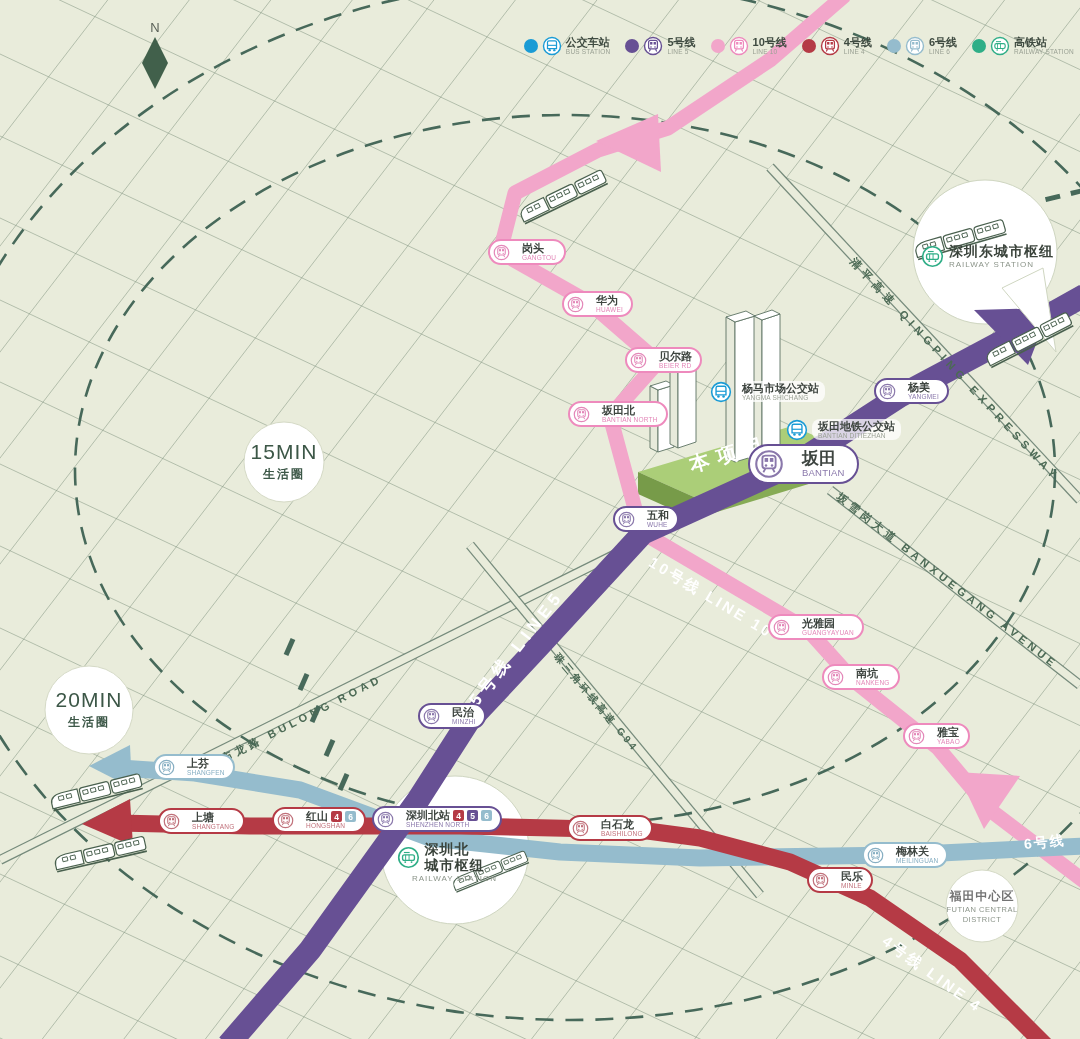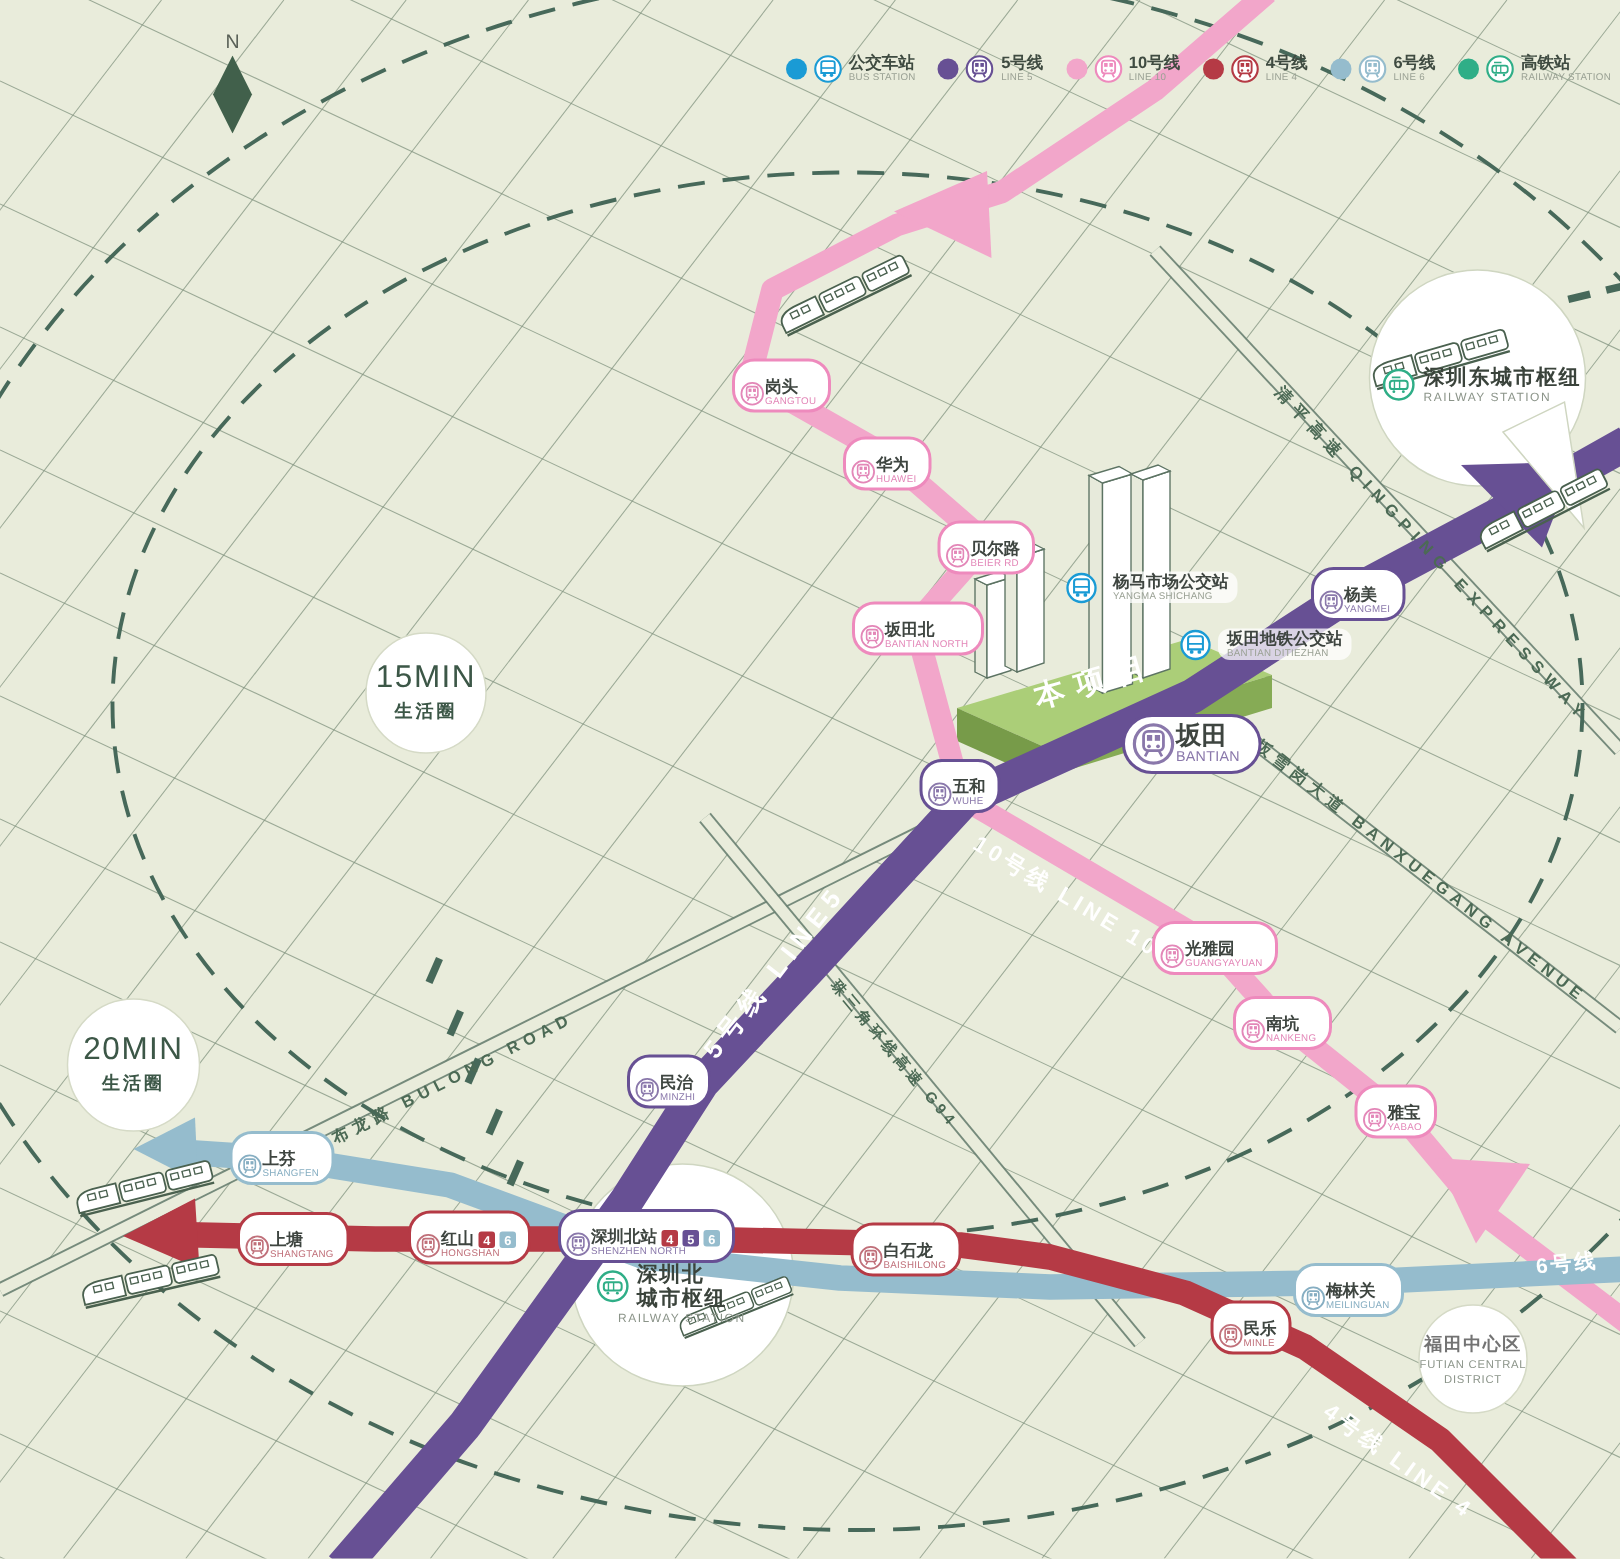--- a/index.html
+++ b/index.html
@@ -1,30 +1,30 @@
 <!DOCTYPE html>
 <html><head>
 <meta charset="utf-8">
 <style>
   html,body{margin:0;padding:0;background:#e9ecdb;}
   .stage{position:relative;width:1080px;height:1039px;overflow:hidden;
          font-family:"Liberation Sans","DejaVu Sans",sans-serif;}
   .stage svg.map{position:absolute;left:0;top:0;}
   
-  .pill{position:absolute;display:flex;align-items:center;gap:0;background:#fff;
-        border:2px solid;border-radius:15px;padding:12px 8px 2px 3px;white-space:nowrap;z-index:30;}
+  .pill{position:absolute;display:flex;align-items:center;gap:12px;background:#fff;
+        border:2px solid;border-radius:15px;padding:2px 8px 2px 3px;white-space:nowrap;z-index:30;}
   .pill .pt{display:flex;flex-direction:column;line-height:1.05;}
   .pill .zh{font-size:11px;font-weight:bold;color:#3e4540;}
   .pill .en{font-size:6.5px;letter-spacing:.2px;}
   .pill .zhrow{display:flex;align-items:center;gap:3px;}
   .pl10{border-color:#ee8abd;color:#e387b8;}
   .pl5{border-color:#675094;color:#8a78ab;}
   .pl4{border-color:#b53a45;color:#c0707a;}
   .pl6{border-color:#95bccd;color:#86aec2;}
-  .pill-lg{border-width:2.5px;border-radius:24px;padding:3px 12px 3px 4px;gap:0;margin-top:32px;}
+  .pill-lg{border-width:2.5px;border-radius:24px;padding:3px 12px 3px 4px;gap:18px;}
   .pill-lg .zh{font-size:17px;}
   .pill-lg .en{font-size:9.5px;}
   .badge{width:11px;height:11px;border-radius:2px;color:#fff;font-size:8.5px;font-weight:bold;
          display:flex;align-items:center;justify-content:center;line-height:1;}
   .b4{background:#b53a45;} .b5{background:#675094;} .b6{background:#95bccd;}
   
   .busstop{position:absolute;display:flex;align-items:flex-start;gap:4px;z-index:30;color:#1a9bd5;}
   .busstop .pt{display:flex;flex-direction:column;line-height:1.1;background:rgba(255,255,255,.75);
                border-radius:8px;padding:1px 6px;}
   .busstop .zh{font-size:11px;font-weight:bold;color:#3e4540;}

